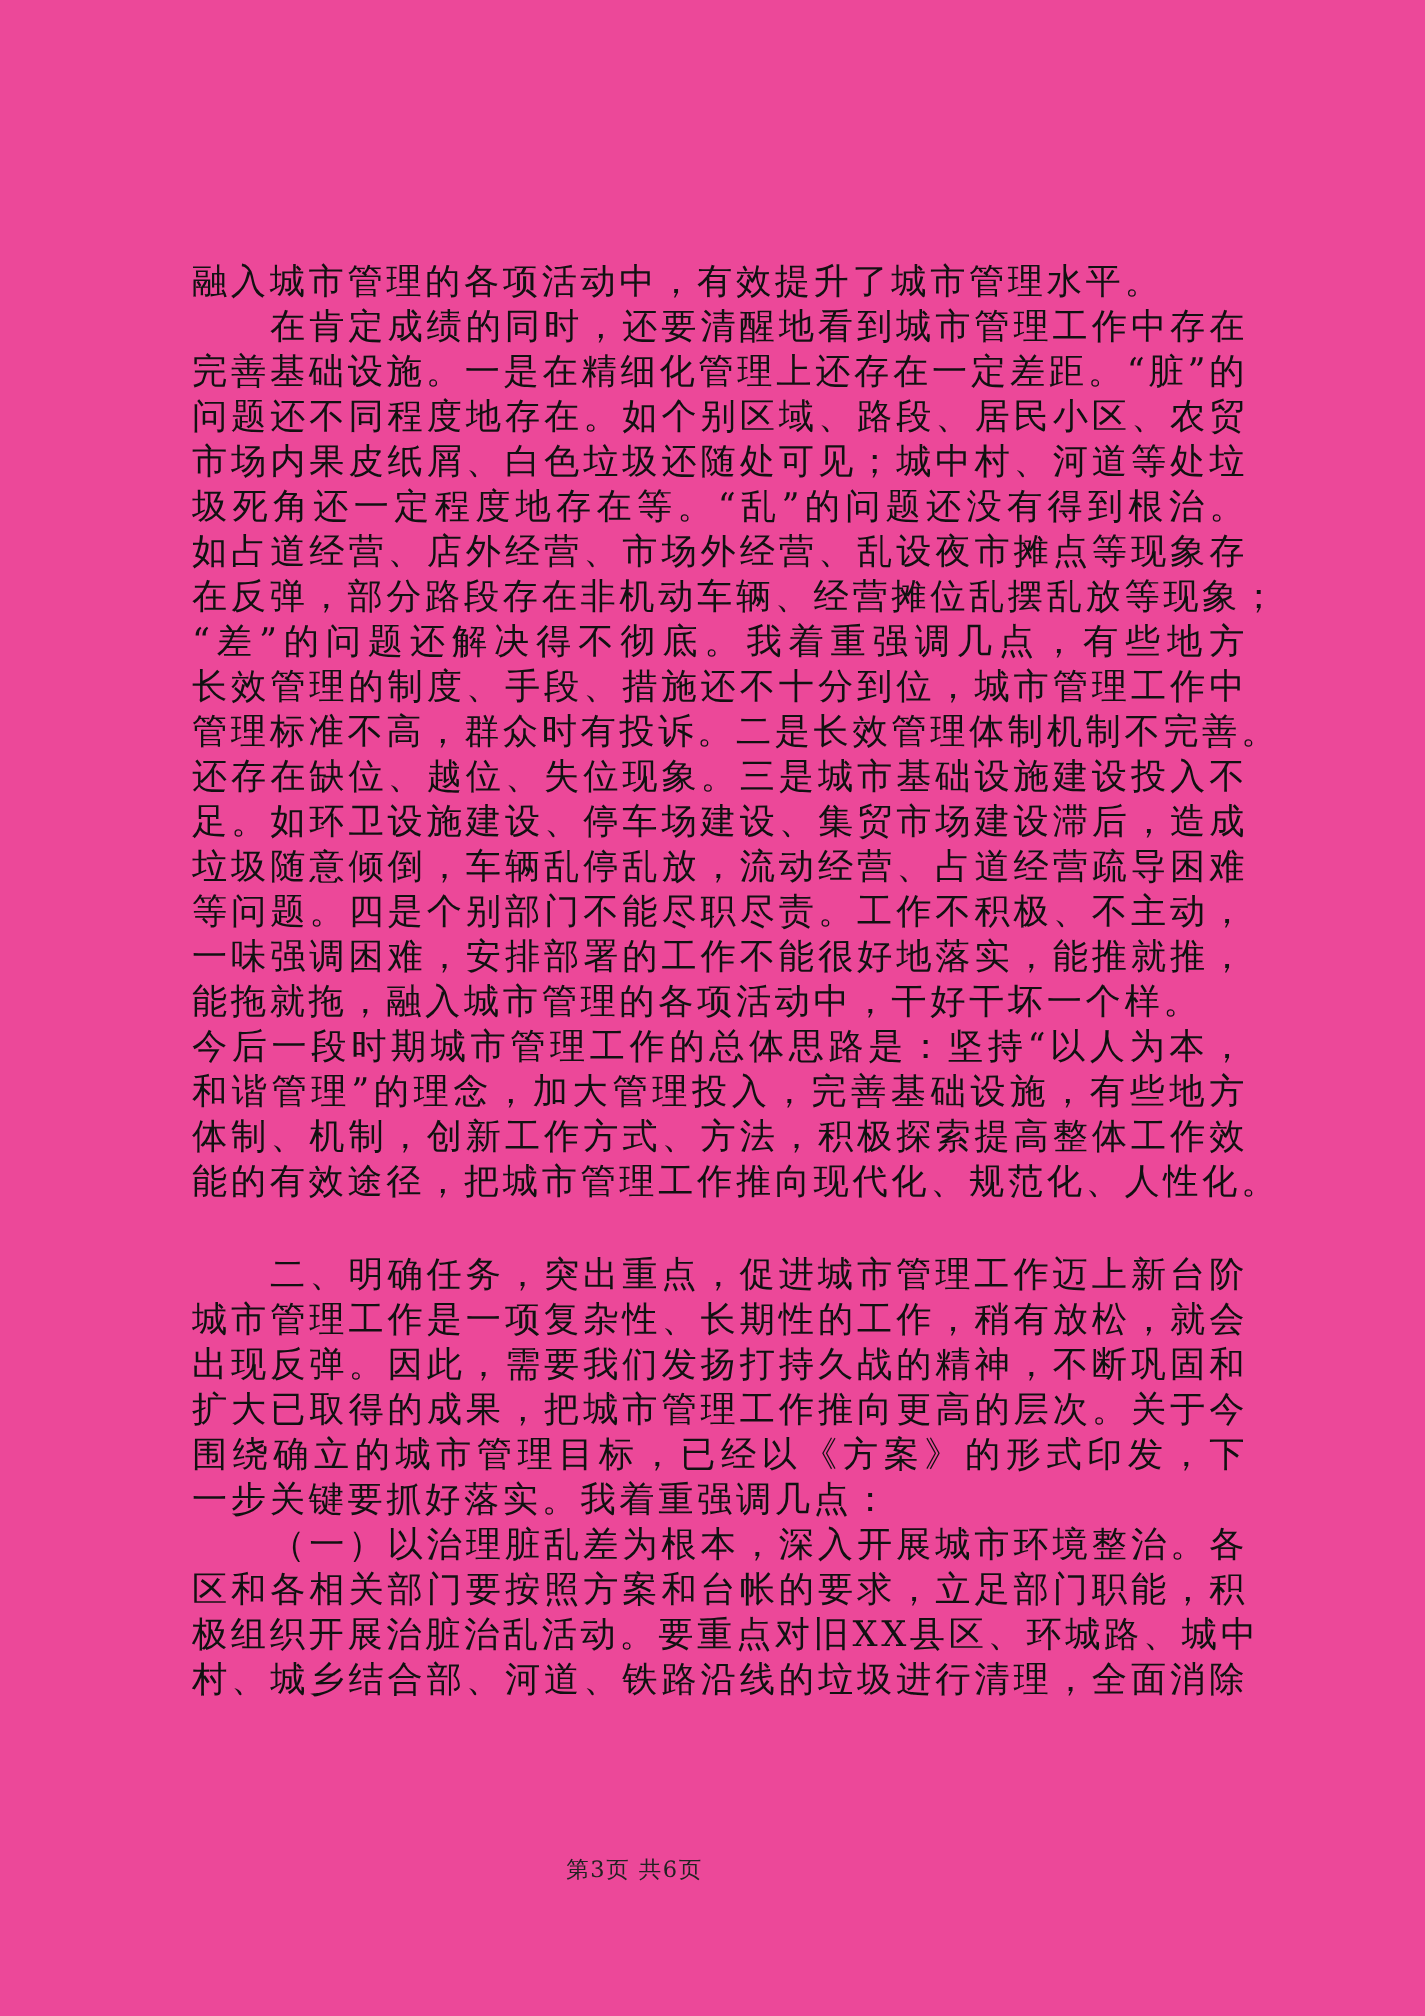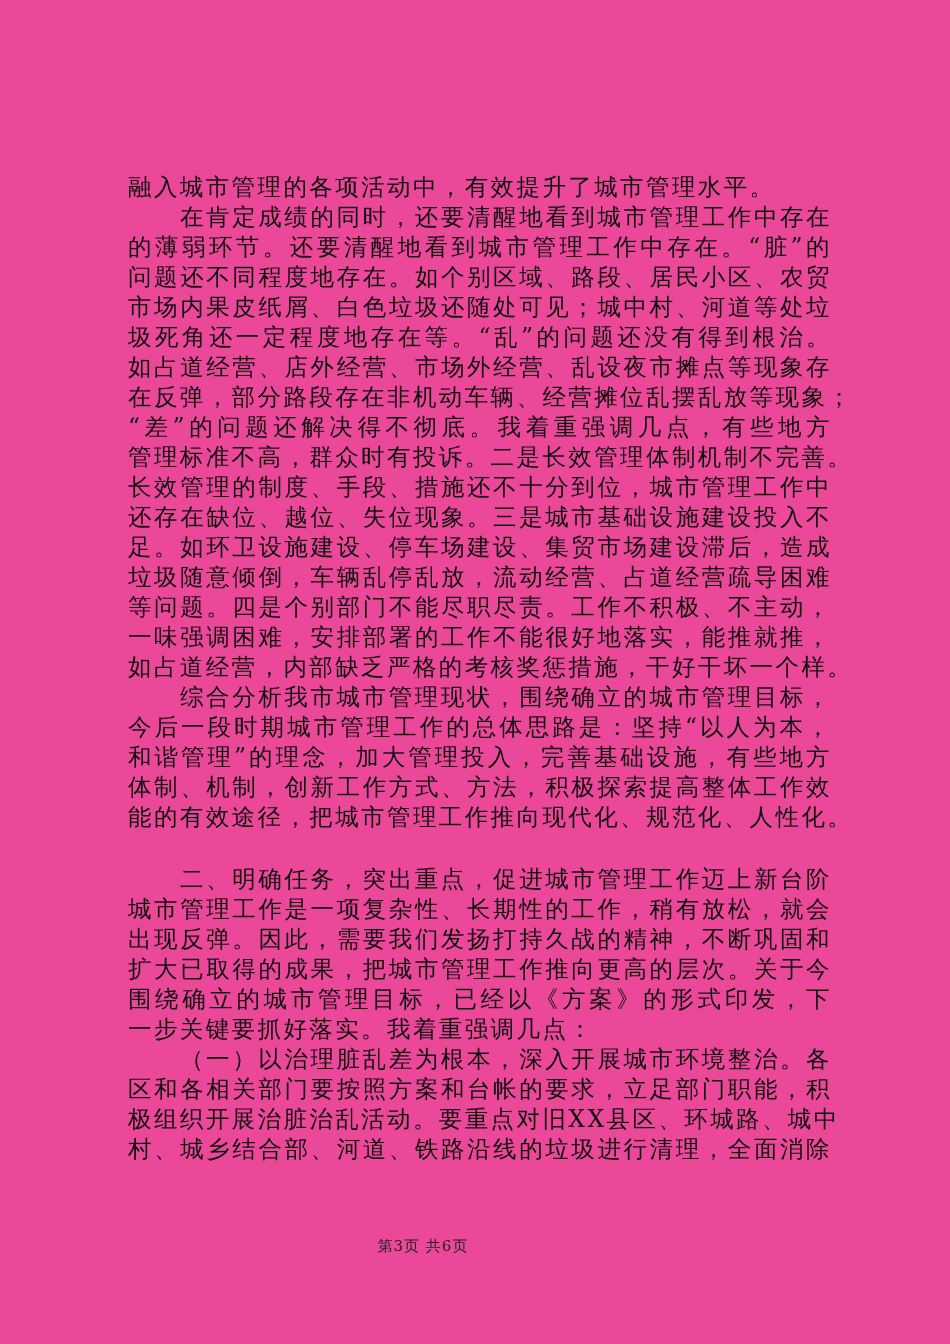--- a/index.html
+++ b/index.html
@@ -62,38 +62,37 @@
 </head>
 <body>
 
 <div class="page">
   <div class="body-text" id="body-text">
       <div class="paragraph">
         <div class="line last">融入城市管理的各项活动中，有效提升了城市管理水平。</div>
       </div>
       <div class="paragraph">
         <div class="line indent">在肯定成绩的同时，还要清醒地看到城市管理工作中存在</div>
-        <div class="line">的薄弱环节。还要清醒地看到城市管理工作中存在。“脏”的</div>
+        <div class="line">完善基础设施。一是在精细化管理上还存在一定差距。“脏”的</div>
         <div class="line">问题还不同程度地存在。如个别区域、路段、居民小区、农贸</div>
         <div class="line">市场内果皮纸屑、白色垃圾还随处可见；城中村、河道等处垃</div>
         <div class="line">圾死角还一定程度地存在等。“乱”的问题还没有得到根治。</div>
         <div class="line">如占道经营、店外经营、市场外经营、乱设夜市摊点等现象存</div>
         <div class="line">在反弹，部分路段存在非机动车辆、经营摊位乱摆乱放等现象；</div>
         <div class="line">“差”的问题还解决得不彻底。我着重强调几点，有些地方</div>
+        <div class="line">长效管理的制度、手段、措施还不十分到位，城市管理工作中</div>
         <div class="line">管理标准不高，群众时有投诉。二是长效管理体制机制不完善。</div>
-        <div class="line">长效管理的制度、手段、措施还不十分到位，城市管理工作中</div>
         <div class="line">还存在缺位、越位、失位现象。三是城市基础设施建设投入不</div>
         <div class="line">足。如环卫设施建设、停车场建设、集贸市场建设滞后，造成</div>
         <div class="line">垃圾随意倾倒，车辆乱停乱放，流动经营、占道经营疏导困难</div>
         <div class="line">等问题。四是个别部门不能尽职尽责。工作不积极、不主动，</div>
         <div class="line">一味强调困难，安排部署的工作不能很好地落实，能推就推，</div>
-        <div class="line last">如占道经营，内部缺乏严格的考核奖惩措施，干好干坏一个样。</div>
+        <div class="line last">能拖就拖，融入城市管理的各项活动中，干好干坏一个样。</div>
       </div>
       <div class="paragraph">
-        <div class="line indent">综合分析我市城市管理现状，围绕确立的城市管理目标，</div>
         <div class="line">今后一段时期城市管理工作的总体思路是：坚持“以人为本，</div>
         <div class="line">和谐管理”的理念，加大管理投入，完善基础设施，有些地方</div>
         <div class="line">体制、机制，创新工作方式、方法，积极探索提高整体工作效</div>
         <div class="line last">能的有效途径，把城市管理工作推向现代化、规范化、人性化。</div>
       </div>
       <div class="gap"></div>
       <div class="paragraph">
         <div class="line indent">二、明确任务，突出重点，促进城市管理工作迈上新台阶</div>
         <div class="line">城市管理工作是一项复杂性、长期性的工作，稍有放松，就会</div>
         <div class="line">出现反弹。因此，需要我们发扬打持久战的精神，不断巩固和</div>

